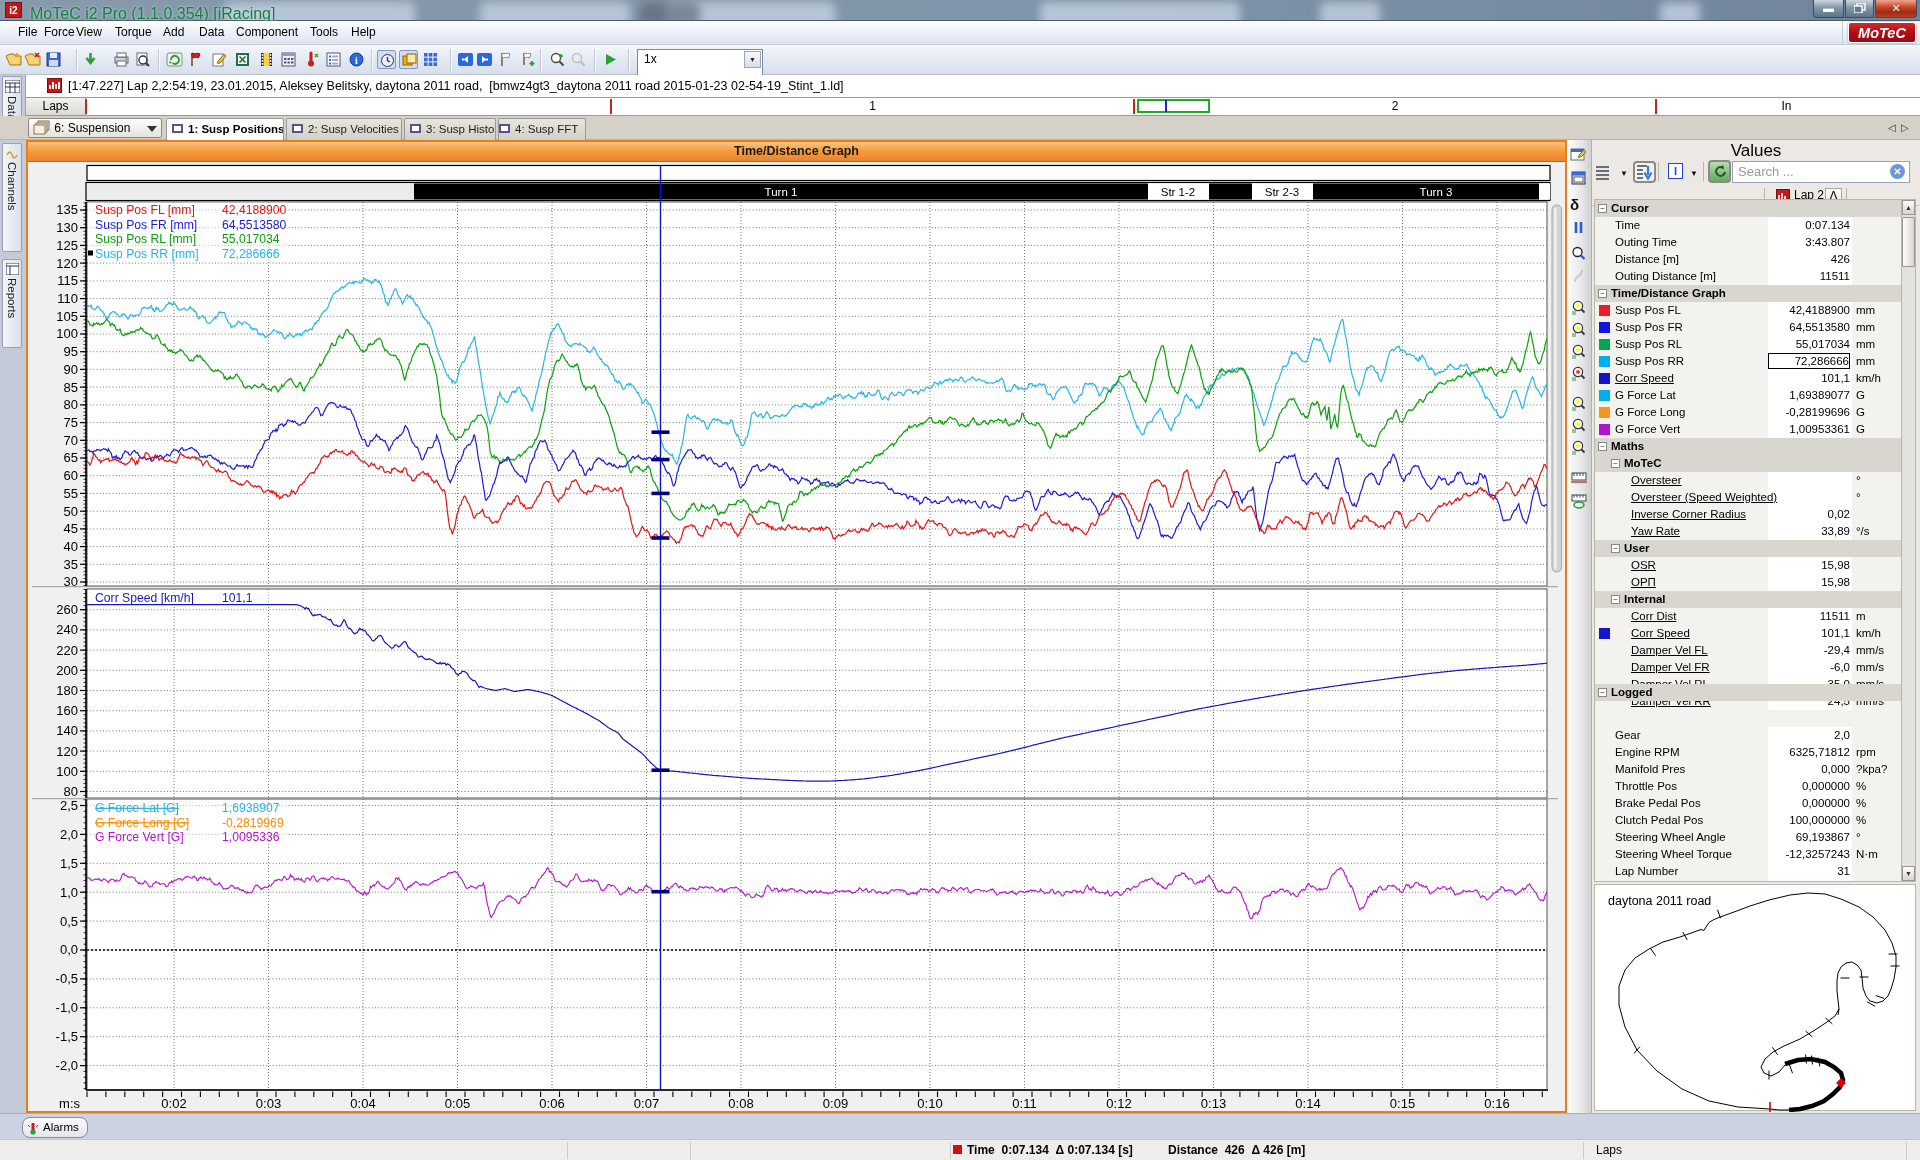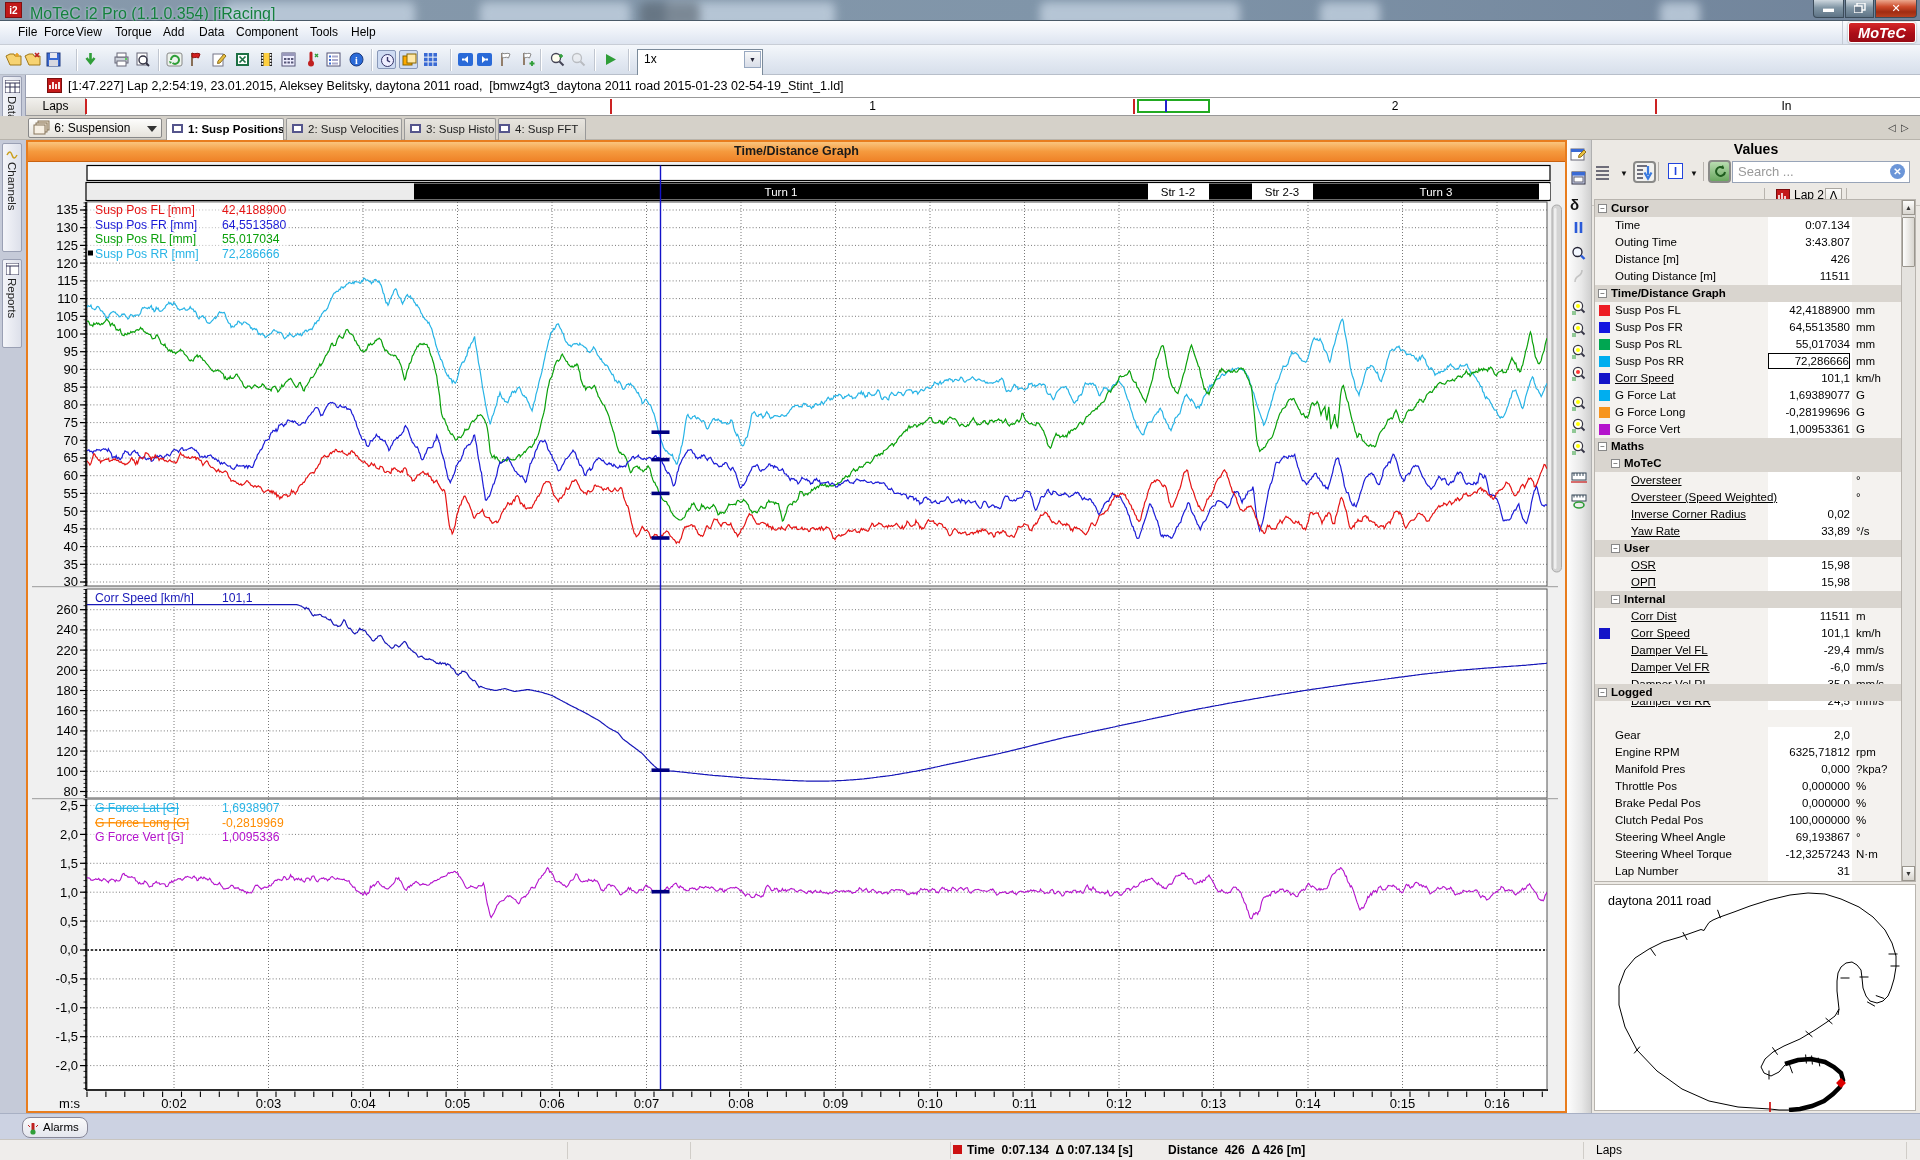--- a/index.html
+++ b/index.html
@@ -51,21 +51,21 @@
 
 #main{position:absolute;left:0;top:140px;width:1920px;height:973px;background:#c5cad8}
 #graphwin{position:absolute;left:26px;top:0;width:1541px;height:973px;background:#f0f0f0;border:2px solid #e87d1e}
 #gtitle{position:absolute;left:0;top:0;width:1537px;height:20px;background:linear-gradient(#fac57e,#f59a3e 50%,#ef8228);border-bottom:1px solid #c96210;text-align:center;font-weight:bold;font-size:12.5px;line-height:19px;color:#1a1a1a}
 #chartsvg{position:absolute;left:-26px;top:-140px}
 
 #iconstrip{position:absolute;left:1567px;top:0;width:25px;height:973px;background:linear-gradient(to right,#fdfdfd,#e8e8e8 60%,#cfcfcf);border-right:1px solid #b0b0b0}
 .sicon{position:absolute;left:3px;width:19px;height:19px}
 
 #valuespanel{position:absolute;left:1592px;top:0;width:328px;height:973px;background:#ece9e4;font-size:11.5px}
-#vtitle{position:absolute;left:0;top:1px;width:328px;height:18px;text-align:center;font-weight:bold;font-size:14px}
+#vtitle{position:absolute;left:0;top:1px;width:328px;height:18px;text-align:center;font-weight:normal;font-size:17px}
 #vtools{position:absolute;left:0;top:20px;width:328px;height:26px}
 #vlapline{position:absolute;left:0;top:47px;width:328px;height:19px;border-bottom:1px solid #cac6c0}
 #vlist{position:absolute;left:2px;top:59px;width:307px;height:683px;background:#f4f2ef;overflow:hidden;border:1px solid #b8b4ae;border-right:none}
 .vrow{position:absolute;left:0;width:307px;height:17px;line-height:17px;color:#000}
 .vrow .vcell{position:absolute;left:173px;top:0;width:84px;height:17px;background:#fff}
 .vhdr,.vsub{background:#d9d5cf;width:307px}
 .vhdr b,.vsub b{margin-left:4px}
 .cbox{display:inline-block;width:9px;height:9px;border:1px solid #888;background:#fff;font-size:8px;line-height:7px;text-align:center;vertical-align:1px;margin-left:3px;color:#333}
 .chip{position:absolute;left:4px;top:3px;width:11px;height:11px}
 .vlab{position:absolute;top:0;white-space:nowrap}

